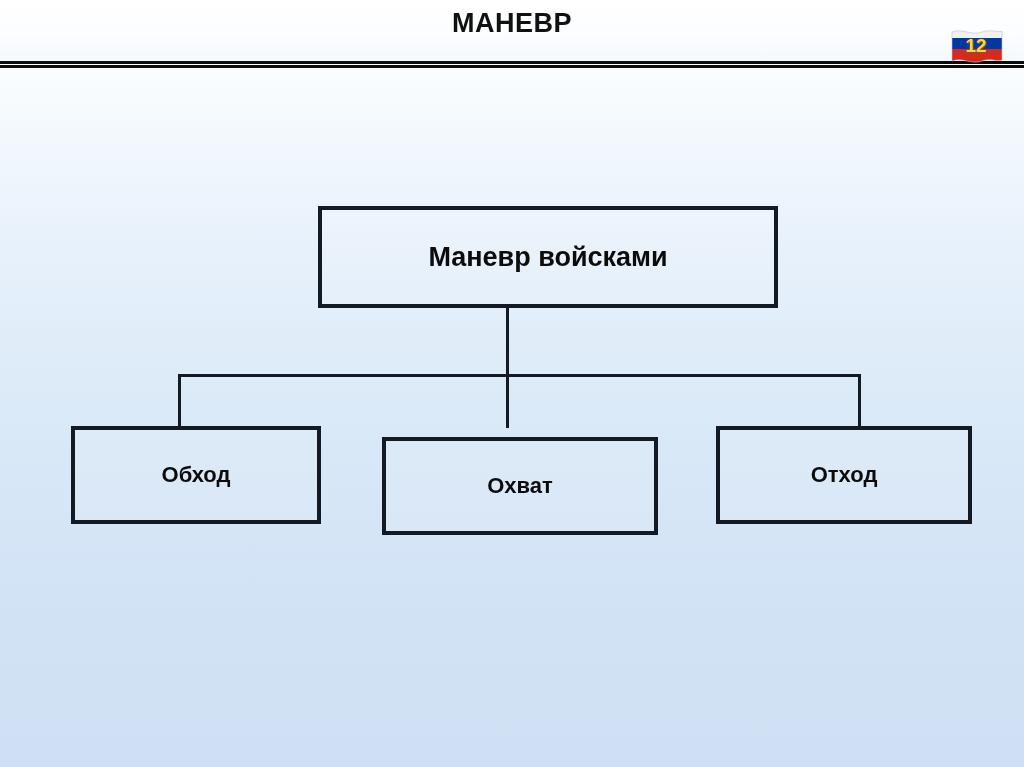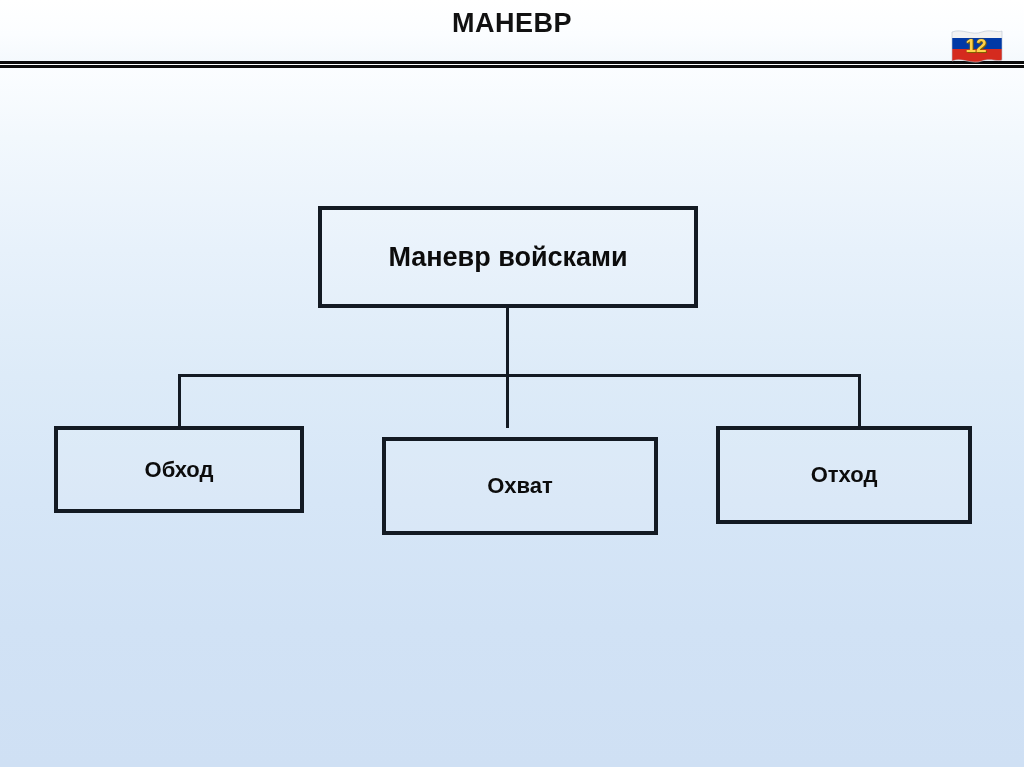--- a/index.html
+++ b/index.html
@@ -135,28 +135,28 @@
     font-size: 27px;
     font-weight: bold;
     color: #0c0c0c;
     text-align: center;
     line-height: 32px;
     white-space: nowrap;
   }
   .node-root {
     left: 318px;
     top: 138px;
-    width: 380px;
+    width: 460px;
     height: 102px;
   }
   .node-child-1 {
-    left: 54px;
+    left: 71px;
     top: 358px;
     width: 250px;
-    height: 87px;
+    height: 98px;
   }
   .node-child-2 {
     left: 382px;
     top: 369px;
     width: 276px;
     height: 98px;
   }
   .node-child-3 {
     left: 716px;
     top: 358px;

